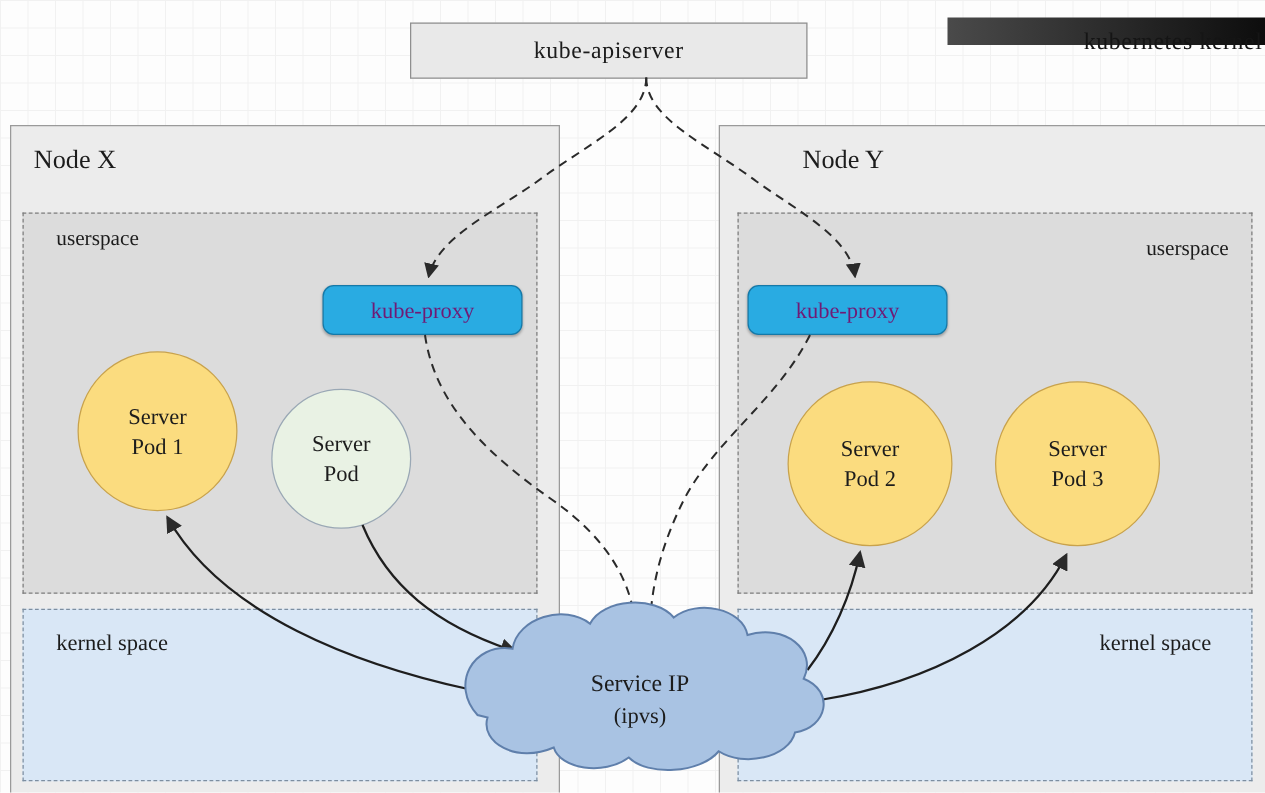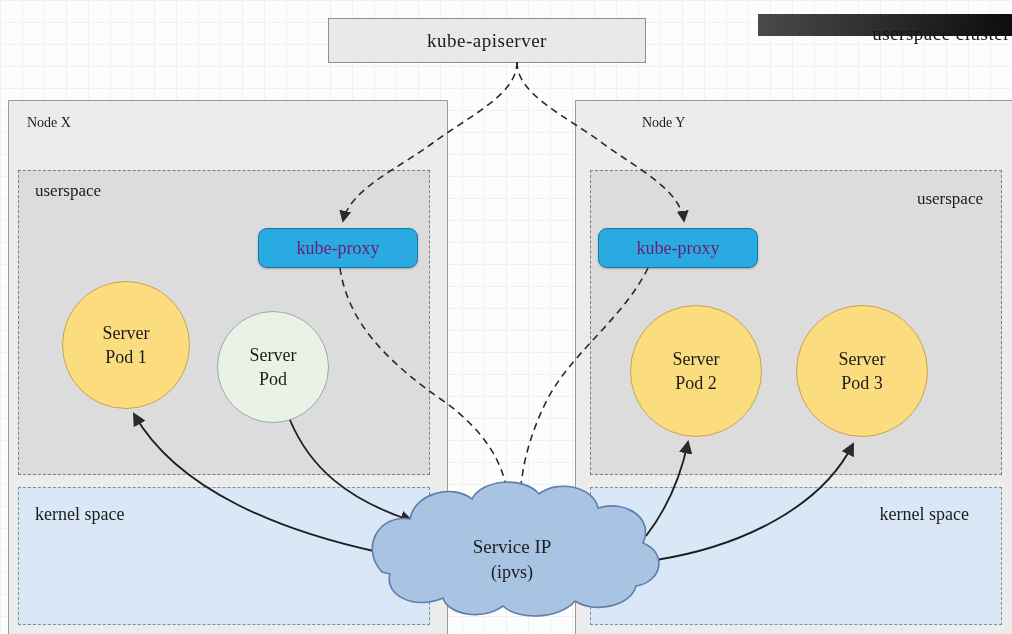--- a/index.html
+++ b/index.html
@@ -10,24 +10,24 @@
     font-family:"Liberation Serif","DejaVu Serif",serif;
     color:#1c1c1c;
     background-color:#fdfdfd;
     background-image:
       linear-gradient(#f1f1f1 1px, transparent 1px),
       linear-gradient(90deg,#f1f1f1 1px, transparent 1px);
     background-size:22px 22px;
   }
   .box{position:absolute;box-sizing:border-box;}
   .node{background:#ececec;border:1px solid #9a9a9a;}
-  .nodelabel{position:absolute;font-size:14px;}
+  .nodelabel{position:absolute;font-size:21px;}
   .userspace{background:#dcdcdc;border:1px dashed #7d7d7d;}
   .kernel{background:#d9e7f6;border:1px dashed #7d8ea0;}
-  .zonelabel{position:absolute;font-size:17px;}
+  .zonelabel{position:absolute;font-size:17px;margin-left:10px;}
   .apiserver{
     background:#e9e9e9;border:1px solid #8f8f8f;
     display:flex;align-items:center;justify-content:center;
     font-size:19px;letter-spacing:.5px;
   }
   .proxy{
     background:#29abe2;border:1px solid #1579a8;border-radius:9px;
     display:flex;align-items:center;justify-content:center;
     font-size:18px;color:#701a75;
     box-shadow:0 1px 2px rgba(0,0,0,.25);
@@ -77,21 +77,21 @@
 
   <div class="box kernel" style="left:590px;top:487px;width:412px;height:138px;">
     <div class="zonelabel" style="right:32px;top:16px;font-size:18px;">kernel space</div>
   </div>
 
   <div class="box apiserver" style="left:328px;top:18px;width:318px;height:45px;">
     <span>kube-apiserver</span>
   </div>
 
   <div class="legendbar"></div>
-  <div class="legendtext">userspace cluster</div>
+  <div class="legendtext">kubernetes kernel</div>
 
   <div class="box proxy" style="left:258px;top:228px;width:160px;height:40px;">
     <span>kube-proxy</span>
   </div>
 
   <div class="box proxy" style="left:598px;top:228px;width:160px;height:40px;">
     <span>kube-proxy</span>
   </div>
 
   <div class="box pod pod-server" style="left:62px;top:281px;width:128px;height:128px;">

